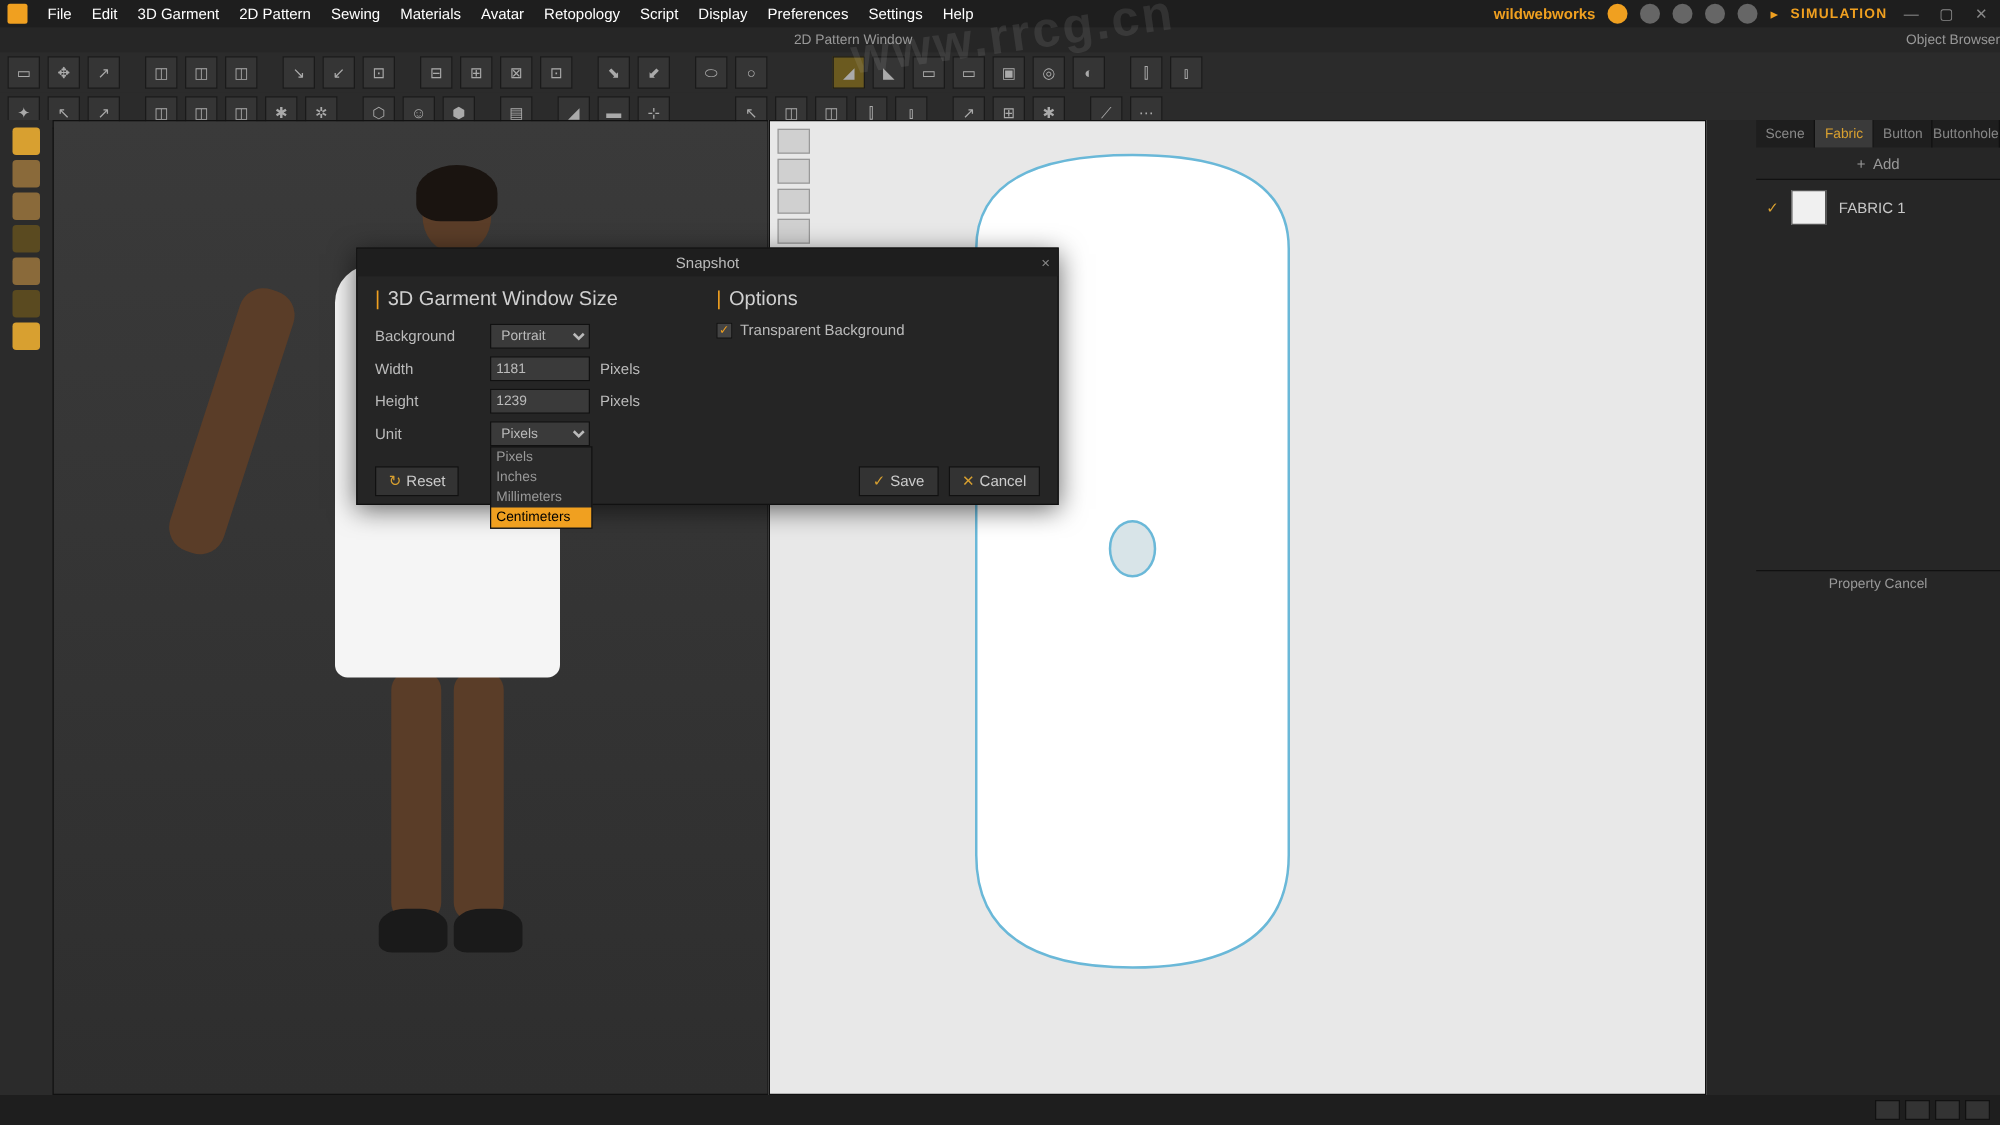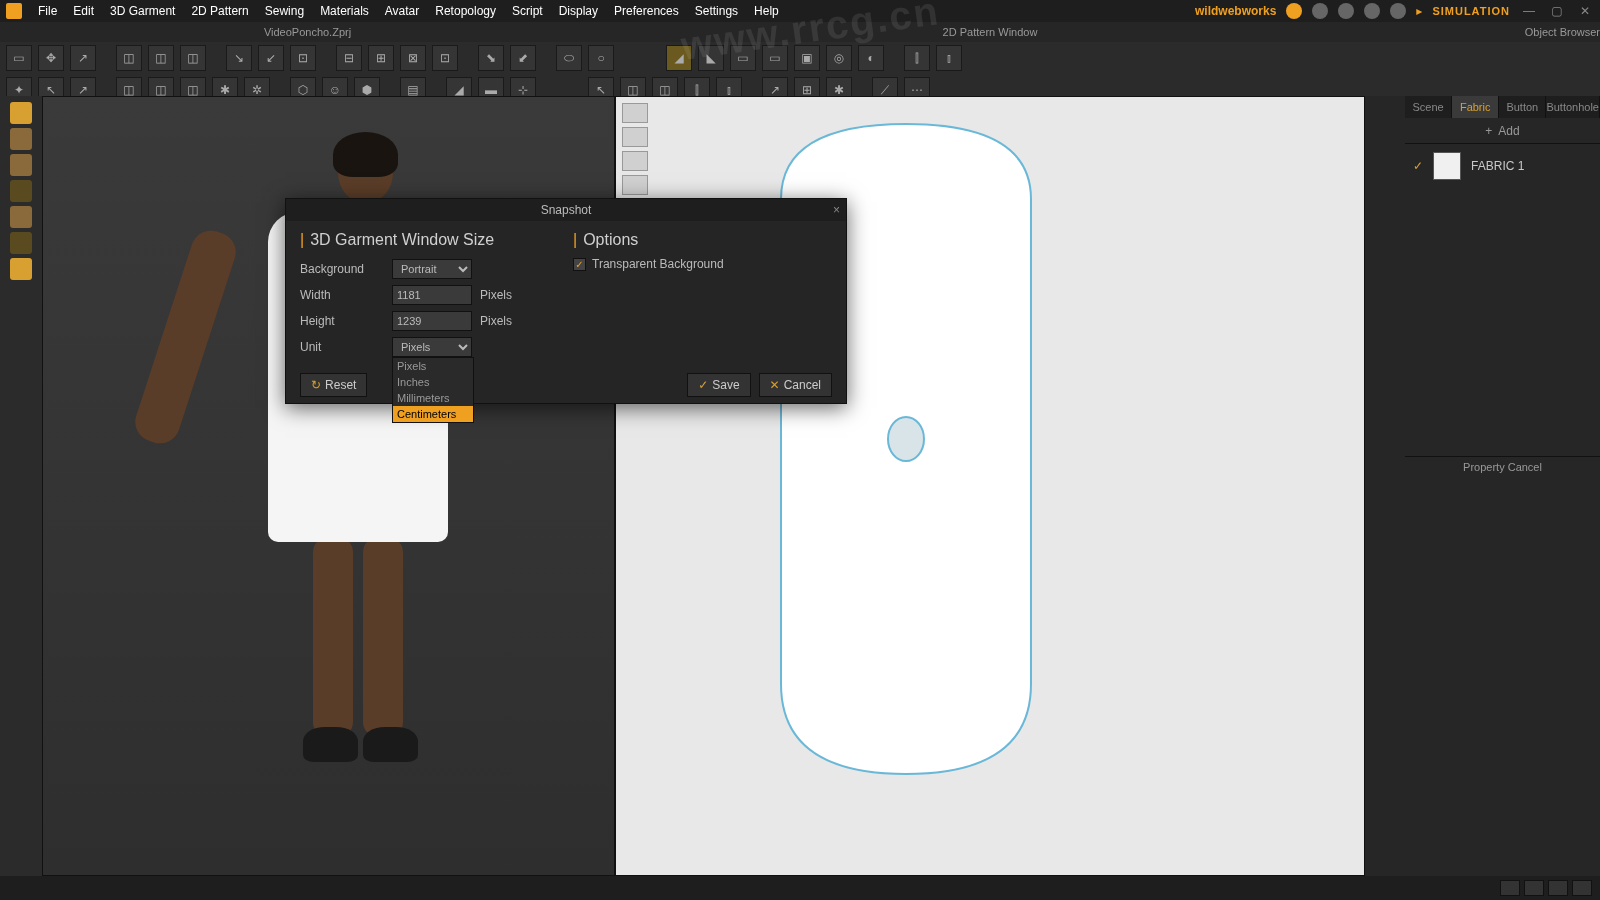--- a/index.html
+++ b/index.html
@@ -132,21 +132,20 @@
     <span class="ico"></span>
     <span style="color:#f0a020">▸</span>
     <span class="sim">SIMULATION</span>
     <span class="winbtn">—</span>
     <span class="winbtn">▢</span>
     <span class="winbtn">✕</span>
   </div>
 </div>
 
 <div class="wintitles">
-  <div class="t3d">VideoPoncho.Zprj</div>
   <div class="t2d">2D Pattern Window</div>
   <div class="tobj">Object Browser</div>
 </div>
 
 <div class="toolbar">
   <div class="tbtn">▭</div>
   <div class="tbtn">✥</div>
   <div class="tbtn">↗</div>
   <div class="sep"></div>
   <div class="tbtn">◫</div>

